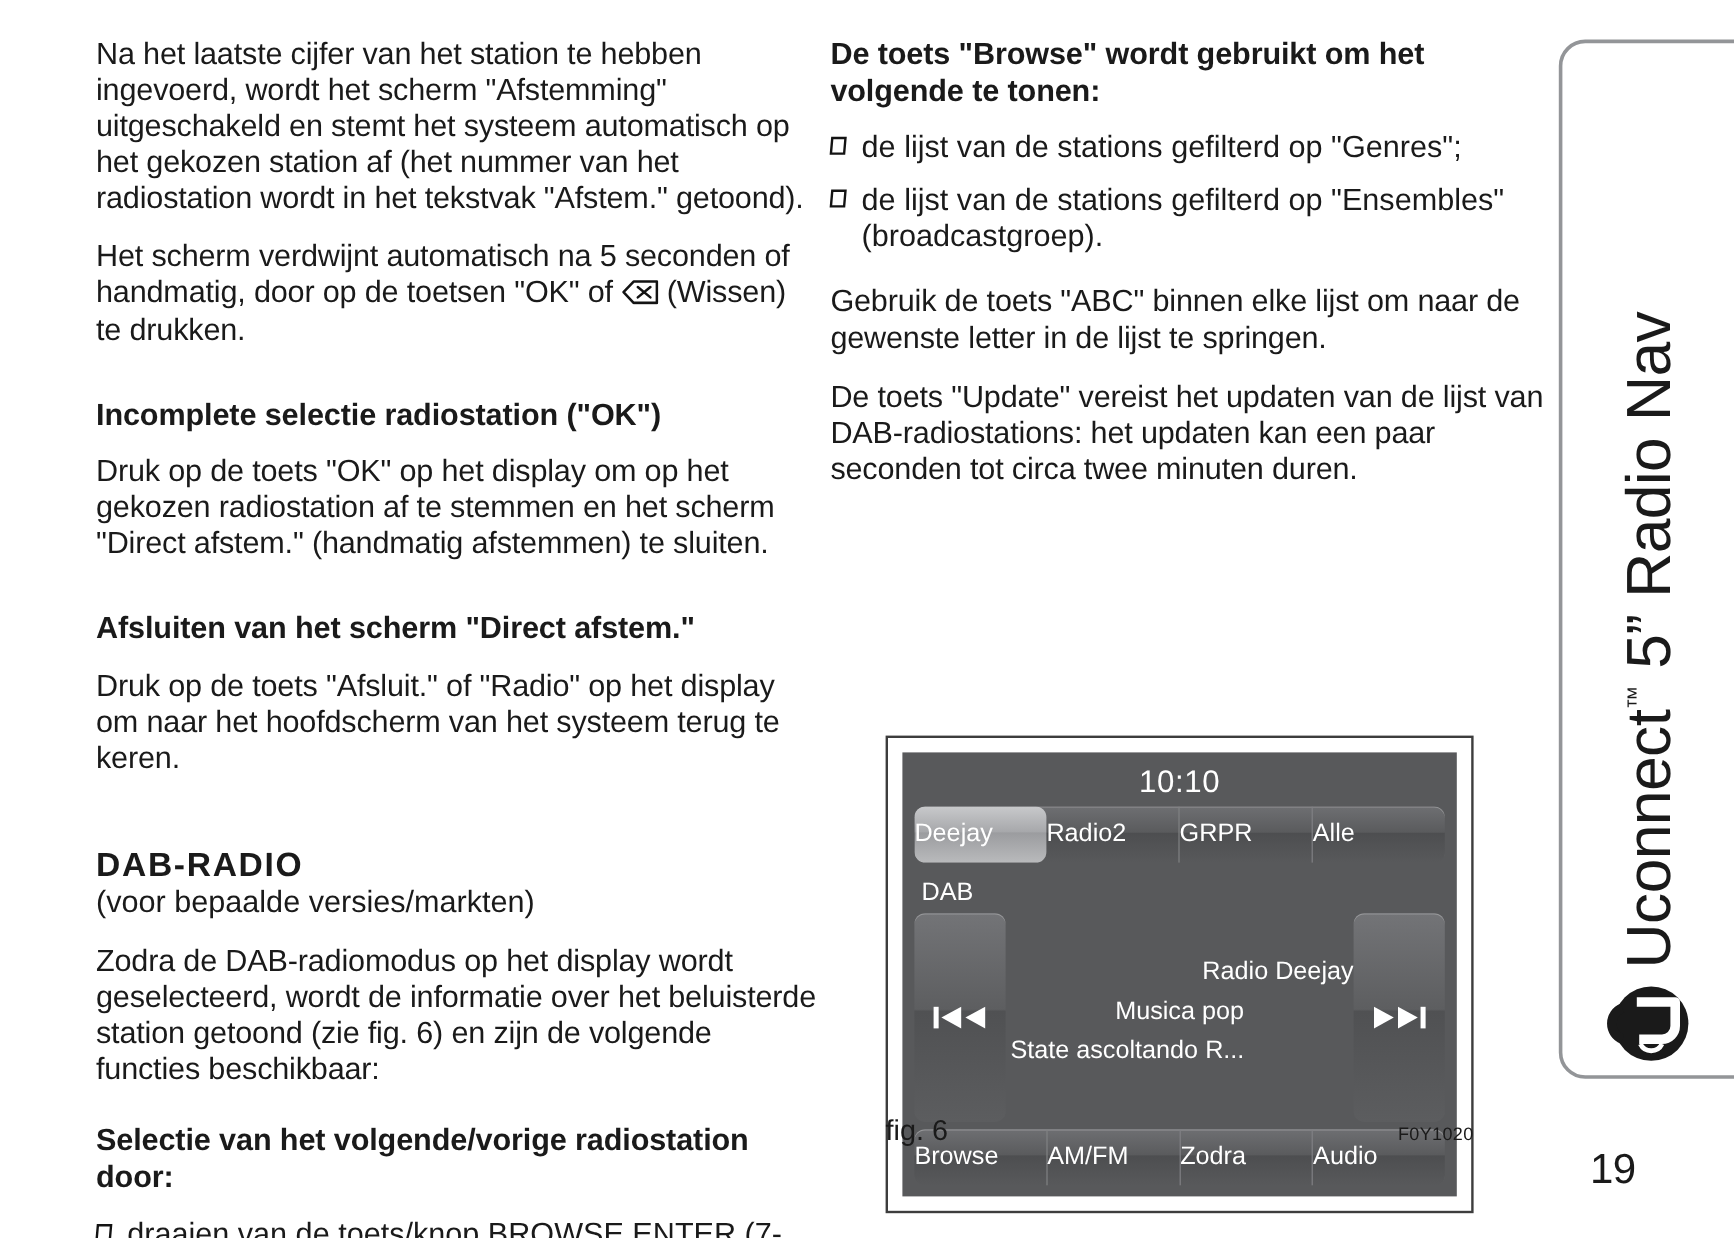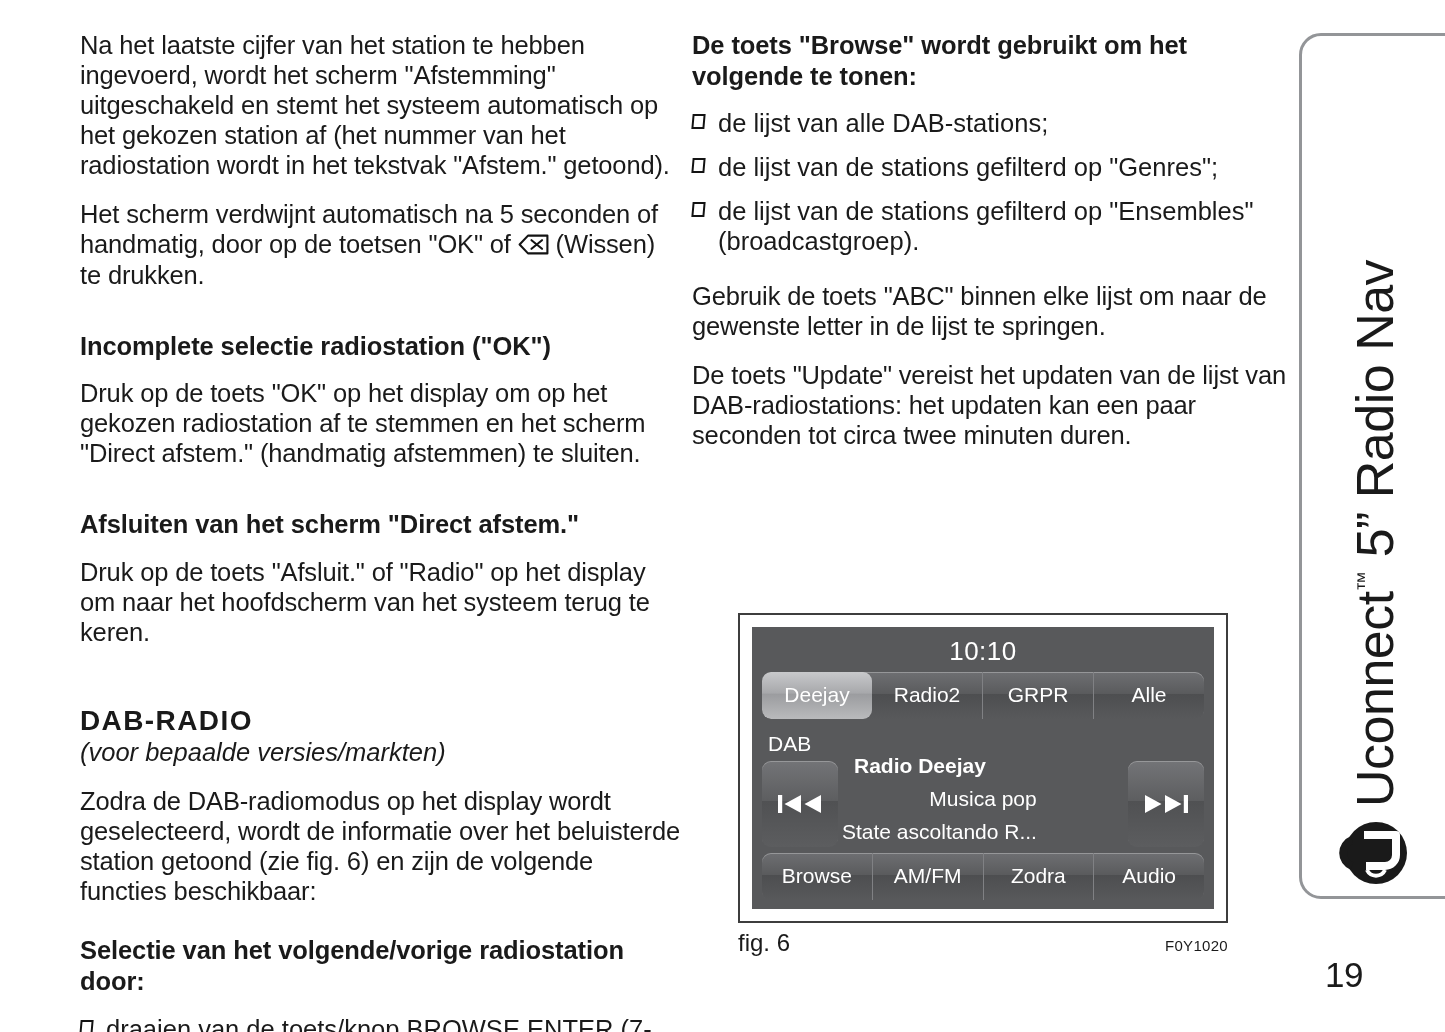--- a/index.html
+++ b/index.html
@@ -50,21 +50,20 @@
     font-size: 28px;
     font-weight: bold;
     letter-spacing: 1.4px;
     margin: 0;
     line-height: 1.1;
   }
   .chapter-note {
     font-size: 25.5px;
     line-height: 1.18;
     margin: 0 0 19px 0;
-    font-style: italic;
   }
   .spacer-lg { height: 40px; }
   .spacer-md { height: 22px; }
   .spacer-sm { height: 10px; }
 
   
   ul.bullets {
     list-style: none;
     margin: 0 0 14px 0;
     padding: 0;
@@ -101,21 +100,21 @@
     left: 738px;
     top: 613px;
     width: 490px;
   }
   .fig-outer {
     border: 2px solid #3d3d3d;
     background: #ffffff;
     padding: 12px;
     box-sizing: border-box;
     width: 490px;
-    height: 310px;
+    height: 398px;
   }
   .screen {
     width: 100%;
     height: 100%;
     background: #58595b;
     box-sizing: border-box;
     padding: 7px 10px 9px 10px;
     display: flex;
     flex-direction: column;
     font-family: "Liberation Sans", sans-serif;
@@ -129,21 +128,20 @@
   }
   .btn-row {
     display: flex;
     border-radius: 9px;
     overflow: hidden;
     background: linear-gradient(180deg, #6e6f72 0%, #5a5b5d 46%, #4d4e50 47%, #58595b 100%);
     box-shadow: inset 0 1px 0 rgba(255,255,255,.28);
   }
   .btn-row .sbtn {
     flex: 1;
-    text-align: center;
     color: #ffffff;
     font-size: 21px;
     padding: 11px 0 12px 0;
     border-right: 1px solid #808184;
     box-sizing: border-box;
     background: transparent;
   }
   .btn-row .sbtn:last-child { border-right: none; }
   .btn-row .sbtn.active {
     background: linear-gradient(180deg, #c8c9cb 0%, #a7a8ab 45%, #9b9c9f 47%, #b9babc 100%);
@@ -182,21 +180,21 @@
     flex-direction: column;
     justify-content: center;
     gap: 9px;
     padding-top: 12px;
   }
   .track-info div {
     color: #ffffff;
     font-size: 21px;
     text-align: center;
   }
-  .track-info div.l1 { text-align: left; padding-left: 16px; font-weight: bold; }
+  .track-info div.l1 { text-align: right; padding-left: 16px; }
   .track-info div.l3 { text-align: left; padding-left: 4px; }
 
   
   .cap-row {
     position: absolute;
     left: 738px;
     top: 929px;
     width: 490px;
     display: flex;
     justify-content: space-between;
@@ -296,24 +294,20 @@
 
     </ul>
 
   </div>
 
   <div class="col col-right">
 
     <h2 class="sub">De toets "Browse" wordt gebruikt om het volgende te tonen:</h2>
 
     <ul class="bullets">
-      <li>
-        <span class="sq"></span>
-        <span>de lijst van alle DAB-stations;</span>
-      </li>
       <li>
         <span class="sq"></span>
         <span>de lijst van de stations gefilterd op "Genres";</span>
       </li>
       <li>
         <span class="sq"></span>
         <span>de lijst van de stations gefilterd op "Ensembles" (broadcastgroep).</span>
       </li>
     </ul>
 

